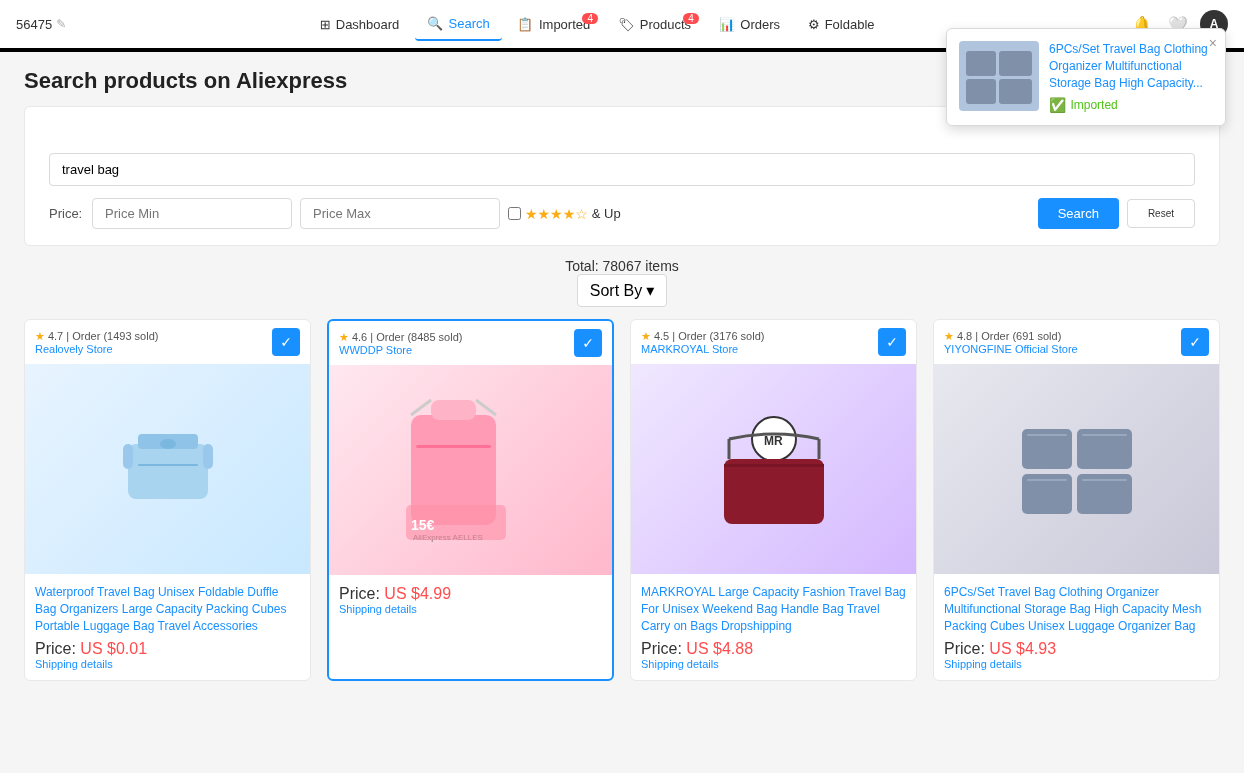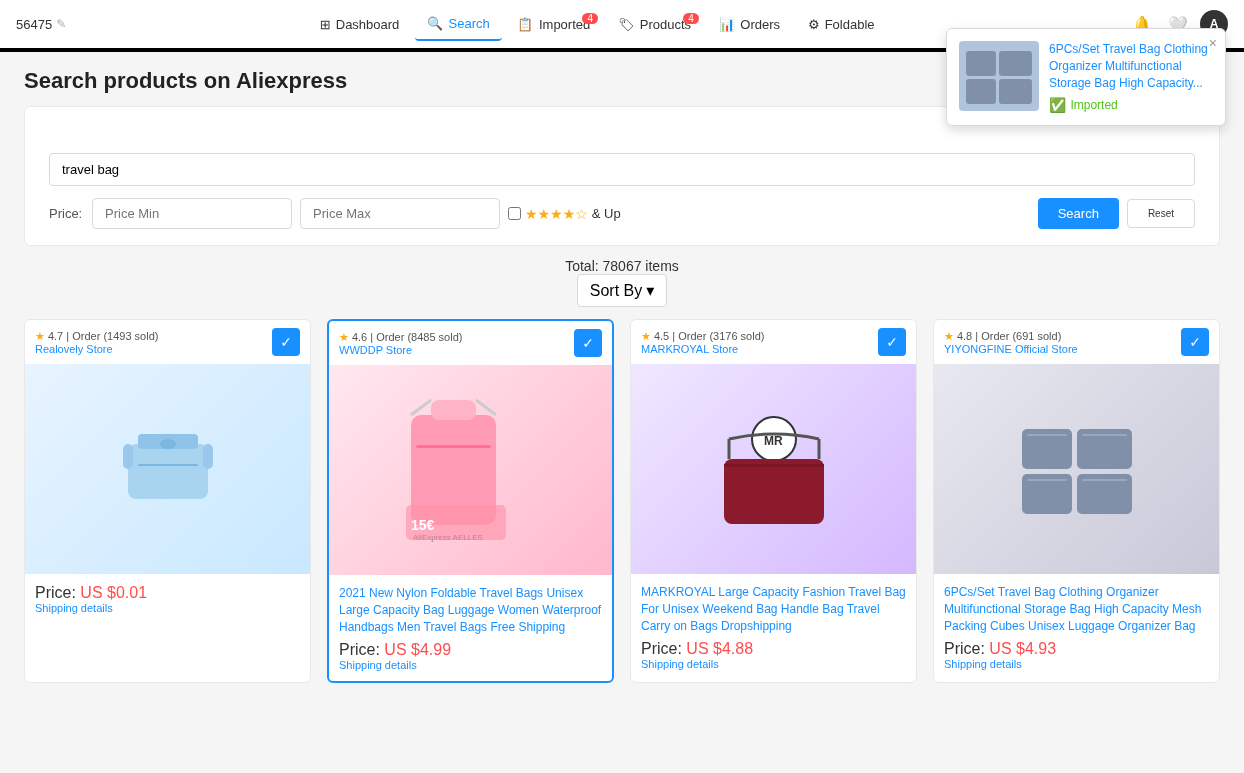--- a/index.html
+++ b/index.html
@@ -220,20 +220,21 @@
       <svg width="120" height="120" viewBox="0 0 120 120">
         <rect x="20" y="35" width="80" height="55" rx="8" fill="#a8d4f0"></rect>
         <rect x="30" y="25" width="60" height="15" rx="4" fill="#8fc4e8"></rect>
         <ellipse cx="60" cy="35" rx="8" ry="5" fill="#7ab8e0"></ellipse>
         <rect x="15" y="35" width="10" height="25" rx="5" fill="#9ac8ec"></rect>
         <rect x="95" y="35" width="10" height="25" rx="5" fill="#9ac8ec"></rect>
         <rect x="30" y="55" width="60" height="2" rx="1" fill="#7ab8e0"></rect>
       </svg>
     </div>
     <div class="product-info">
+      <div class="product-title">Waterproof Travel Bag Unisex Foldable Duffle Bag Organizers Large Capacity Packing Cubes Portable Luggage Bag Travel Accessories</div>
       <div class="product-price">
         <span>Price:</span>
         <span class="price-val">US $0.01</span>
       </div>
       <div class="shipping-link">Shipping details</div>
     </div>
   </div>
 
   <div class="product-card" style="border: 2px solid #1890ff;">
     <div class="product-card-header">
@@ -253,21 +254,20 @@
         <rect x="30" y="15" width="45" height="20" rx="8" fill="#ffb3c6"></rect>
         <line x1="30" y1="15" x2="10" y2="30" stroke="#ccc" stroke-width="3"></line>
         <line x1="75" y1="15" x2="95" y2="30" stroke="#ccc" stroke-width="3"></line>
         <rect x="15" y="60" width="75" height="3" rx="2" fill="#ff7096"></rect>
         <text x="12" y="155" font-size="8" fill="#666">AliExpress AELLES</text>
         <rect x="5" y="120" width="100" height="35" rx="5" fill="#ff8fa8" opacity="0.6"></rect>
         <text x="10" y="145" font-size="14" fill="white" font-weight="bold">15€</text>
       </svg>
     </div>
     <div class="product-info">
-      <div class="product-title">2021 New Nylon Foldable Travel Bags Unisex Large Capacity Bag Luggage Women Waterproof Handbags Men Travel Bags Free Shipping</div>
       <div class="product-price">
         <span>Price:</span>
         <span class="price-val">US $4.99</span>
       </div>
       <div class="shipping-link">Shipping details</div>
     </div>
   </div>
 
   <div class="product-card">
     <div class="product-card-header">

